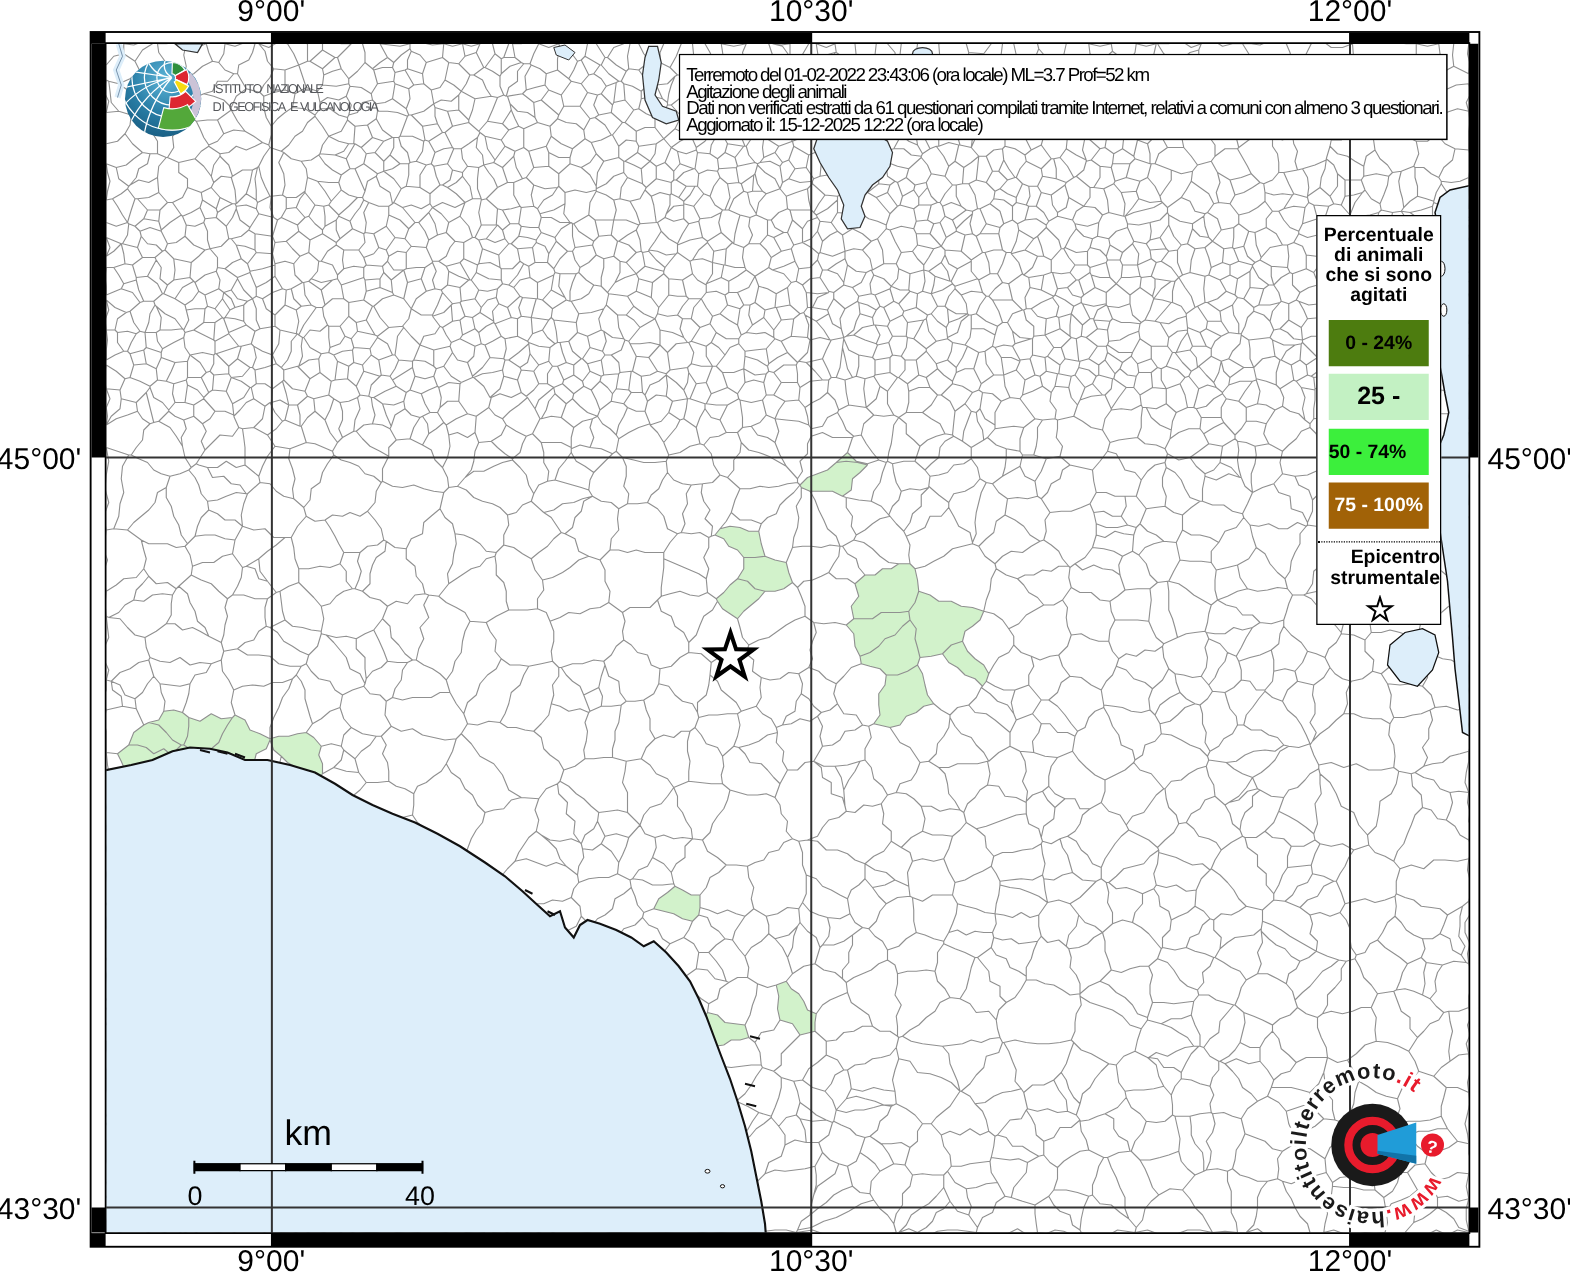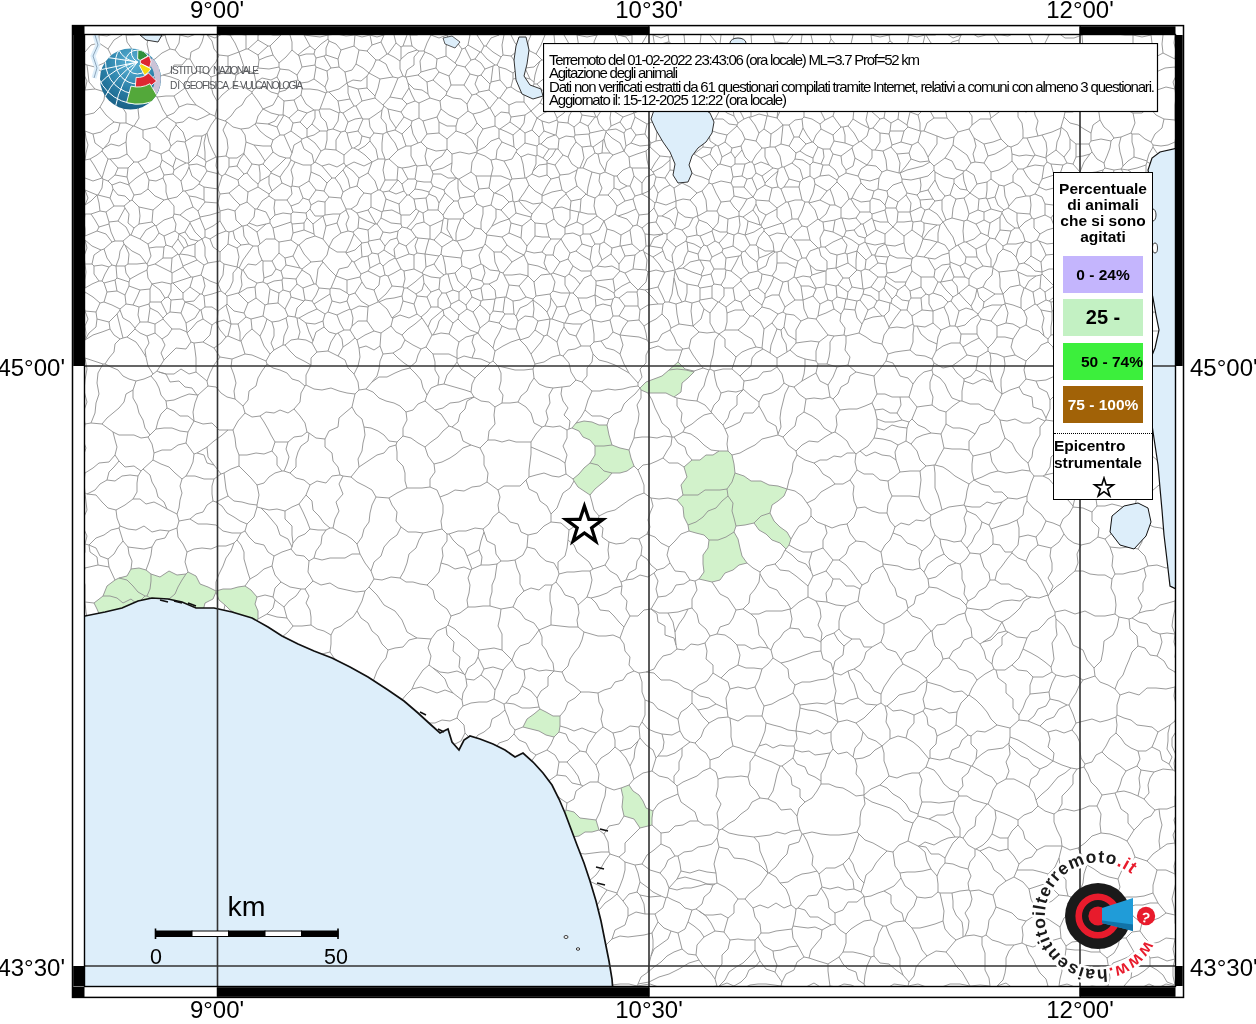--- a/index.html
+++ b/index.html
@@ -85,43 +85,43 @@
 <rect x="0.5" y="0.5" width="614" height="68" fill="#fff" stroke="#000" stroke-width="1.2"></rect>
 <g font-family="'Liberation Sans',sans-serif" font-size="15" fill="#000" lengthAdjust="spacingAndGlyphs">
 <text x="6" y="22" textLength="371">Terremoto del 01-02-2022 23:43:06 (ora locale) ML=3.7 Prof=52 km</text>
 <text x="6" y="35.3" textLength="129">Agitazione degli animali</text>
 <text x="6" y="48.6" textLength="606">Dati non verificati estratti da 61 questionari compilati tramite Internet, relativi a comuni con almeno 3 questionari.</text>
 <text x="6" y="62" textLength="238">Aggiornato il: 15-12-2025 12:22 (ora locale)</text>
 </g>
     </svg>
 <div style="position:absolute;left:1053px;top:172px;width:100px;height:328px;background:#fff;border:1.5px solid #000;font-family:'Liberation Sans',sans-serif;font-weight:bold;color:#000">
 <div style="position:absolute;left:0;top:8px;width:100%;text-align:center;font-size:15.5px;line-height:16px">Percentuale<br>di animali<br>che si sono<br>agitati</div>
-<div style="position:absolute;left:9px;top:83px;width:80px;height:37px;background:#c4b5fd;text-align:center;font-size:15.5px;line-height:37px">0 - 24%</div>
+<div style="position:absolute;left:9px;top:83px;width:80px;height:37px;background:#4d7c0f;text-align:center;font-size:15.5px;line-height:37px">0 - 24%</div>
 <div style="position:absolute;left:9px;top:126px;width:80px;height:37px;background:#c3f1c3;text-align:center;font-size:20px;line-height:37px">25 - 49%</div>
-<div style="position:absolute;left:9px;top:170px;width:80px;height:37px;background:#3cef3c;text-align:right;font-size:15.5px;line-height:37px">50 - 74%</div>
+<div style="position:absolute;left:9px;top:170px;width:80px;height:37px;background:#3cef3c;text-align:left;font-size:15.5px;line-height:37px">50 - 74%</div>
 <div style="position:absolute;left:9px;top:213px;width:80px;height:37px;background:#a16207;color:#fff;text-align:center;font-size:15.5px;line-height:37px">75 - 100%</div>
 <div style="position:absolute;left:0;top:260px;width:100%;border-top:1.6px dotted #000"></div>
-<div style="position:absolute;left:0;top:264px;width:100%;text-align:left;font-size:15.5px;line-height:17px">Epicentro<br>strumentale</div>
+<div style="position:absolute;left:0;top:264px;width:100%;text-align:right;font-size:15.5px;line-height:17px">Epicentro<br>strumentale</div>
 <svg width="24" height="22" viewBox="0 0 24 22" style="position:absolute;left:38px;top:303px">
 <path d="M12 2 L14.2 8.9 L21.4 8.9 L15.6 13.1 L17.8 20 L12 15.7 L6.2 20 L8.4 13.1 L2.6 8.9 L9.8 8.9Z" fill="#fff" stroke="#000" stroke-width="1.6"></path>
 </svg>
 </div>
 <svg width="200" height="60" viewBox="0 0 200 60" style="position:absolute;left:146px;top:885px" xmlns="http://www.w3.org/2000/svg">
 <text x="100.5" y="31" font-family="'Liberation Sans',sans-serif" font-size="28.5" fill="#000" text-anchor="middle">km</text>
 <g stroke="#000">
 <rect x="9.5" y="46" width="36.5" height="5.5" fill="#000" stroke-width="1"></rect>
 <rect x="46" y="46" width="36.5" height="5.5" fill="#fff" stroke-width="1"></rect>
 <rect x="82.5" y="46" width="36.5" height="5.5" fill="#000" stroke-width="1"></rect>
 <rect x="119" y="46" width="36.5" height="5.5" fill="#fff" stroke-width="1"></rect>
 <rect x="155.5" y="46" width="36.5" height="5.5" fill="#000" stroke-width="1"></rect>
 <path d="M9.5 43.5V54M192 43.5V54" stroke-width="1.6"></path>
 </g>
 </svg>
 <div style="position:absolute;left:140px;top:945px;width:32px;text-align:center;font-family:'Liberation Sans',sans-serif;font-size:21.5px;color:#000">0</div>
-<div style="position:absolute;left:320px;top:945px;width:32px;text-align:center;font-family:'Liberation Sans',sans-serif;font-size:21.5px;color:#000">50</div>
+<div style="position:absolute;left:320px;top:945px;width:32px;text-align:center;font-family:'Liberation Sans',sans-serif;font-size:21.5px;color:#000">40</div>
 <svg width="180" height="172" viewBox="1008 830 180 172" style="position:absolute;left:1008px;top:830px" xmlns="http://www.w3.org/2000/svg">
 <defs>
         <path id="tcirc" d="M1145.2 940.1 A53 53 0 1 1 1050.8 891.9 A53 53 0 1 1 1145.2 940.1"></path>
       </defs>
 <circle cx="1098" cy="916" r="33" fill="#1a1a1a"></circle>
 <circle cx="1098" cy="916" r="19.3" fill="none" stroke="#e81b2c" stroke-width="6.6"></circle>
 <circle cx="1098" cy="916" r="9.6" fill="#e81b2c"></circle>
 <path d="M1102 908 L1133 898 L1133 931 L1102 923Z" fill="#209cd8"></path>
 <path d="M1102 920.5 L1133 924.5 L1133 931 L1102 923Z" fill="#1173a8"></path>
 <circle cx="1146" cy="916" r="9.2" fill="#e81b2c"></circle>

